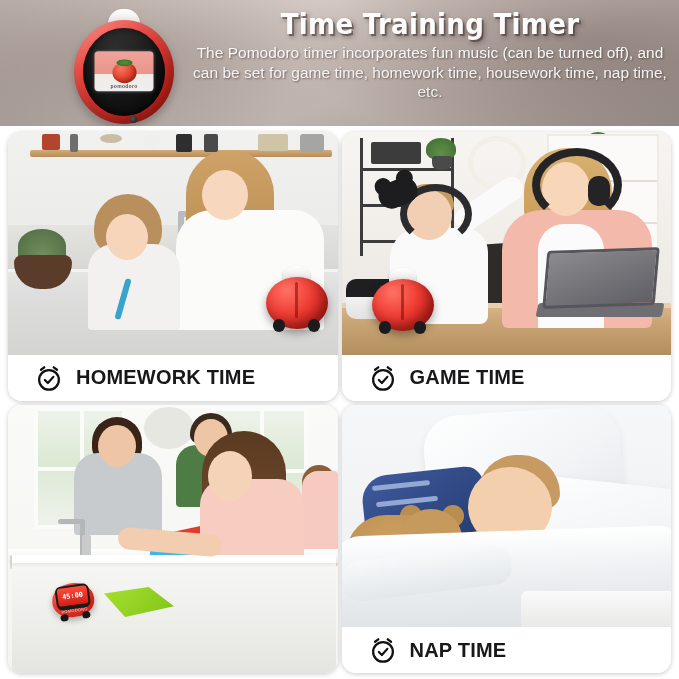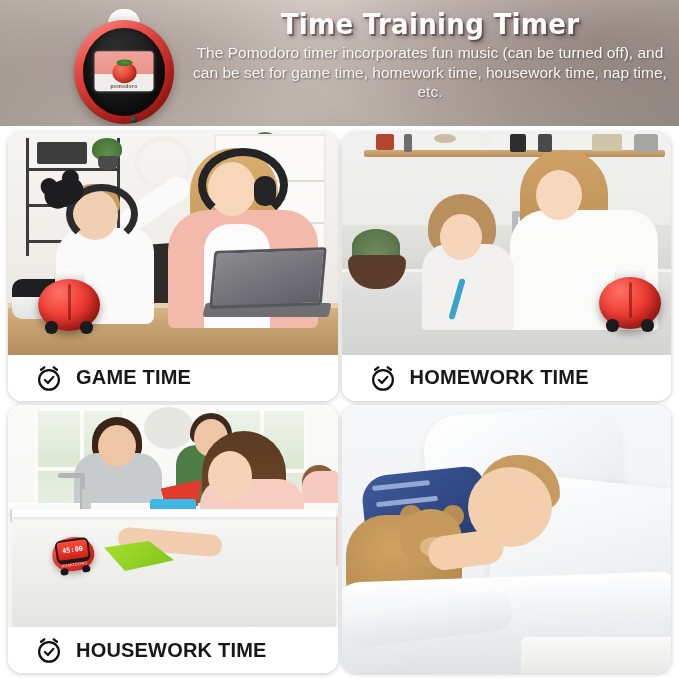--- a/index.html
+++ b/index.html
@@ -285,80 +285,20 @@
 
     <div class="head-text">
       <div class="head-title">Time Training Timer</div>
       <div class="head-sub">The Pomodoro timer incorporates fun music (can be turned off), and can be set for game time, homework time, housework time, nap time, etc.</div>
     </div>
   </div>
 
   <div class="grid">
 
     <div class="card">
-      <div class="photo s1">
-        <div class="wall"></div>
-        <div class="shelfL">
-          <i style="top:30px"></i>
-            <i style="top:66px"></i>
-            <i style="top:102px"></i>
-          <div style="position:absolute;left:8px;top:4px;width:50px;height:22px;background:#3c3c3c;border-radius:2px"></div>
-        </div>
-        <div class="ring"></div>
-        <div class="plant" style="left:84px;top:6px"></div>
-        <div class="pot" style="left:90px;top:24px"></div>
-        <div class="plant" style="right:60px;top:0px;width:26px;height:18px"></div>
-        <div class="pot" style="right:64px;top:14px;width:18px;height:13px"></div>
-        <div class="shelfR">
-          <i style="top:44px"></i>
-            <i style="top:86px"></i>
-          <div class="book" style="left:10px;height:30px;background:#6b6b6b"></div>
-          <div class="book" style="left:21px;height:34px;background:#8a8a8a"></div>
-          <div class="book" style="left:32px;height:28px;background:#5a5a5a"></div>
-          <div class="book" style="left:43px;height:33px;background:#787878"></div>
-          <div class="book" style="left:54px;height:29px;background:#9a9a9a"></div>
-        </div>
-        <div class="chair"></div>
-        <div class="desk"></div>
-        <div class="mom-hair"></div>
-        <div class="mom-body"></div>
-        <div class="mom-shirt"></div>
-        <div class="mom-face"></div>
-        <div class="hs2"></div>
-        <div class="hs2cup"></div>
-        <div class="kid-arm"></div>
-        <div class="kid-body"></div>
-        <div class="kid-hair"></div>
-        <div class="kid-head"></div>
-        <div class="hs1"></div>
-        <div class="ctrl1"></div>
-        <div class="ctrl2"></div>
-        <div class="laptop-b"></div>
-        <div class="laptop-s"></div>
-        <div class="vr"></div>
-        <div class="timer-back" style="left:30px;bottom:22px;width:62px;height:62px">
-          <div class="tb-bell"></div>
-          <div class="tb-body"></div>
-          <div class="tb-seam"></div>
-          <div class="tb-foot" style="left:12%"></div>
-          <div class="tb-foot" style="right:12%"></div>
-        </div>
-      </div>
-      <div class="label-bar">
-        <svg class="clock-icon" width="30" height="30" viewBox="0 0 32 32">
-          <circle cx="16" cy="18" r="10.5" fill="none" stroke="#111" stroke-width="2.4"></circle>
-          <path d="M7.5 7.2 L11 4.6" stroke="#111" stroke-width="2.4" stroke-linecap="round" fill="none"></path>
-          <path d="M24.5 7.2 L21 4.6" stroke="#111" stroke-width="2.4" stroke-linecap="round" fill="none"></path>
-          <path d="M11.6 18.2 L14.8 21.4 L20.6 14.8" fill="none" stroke="#111" stroke-width="2.4" stroke-linecap="round" stroke-linejoin="round"></path>
-        </svg>
-        <span class="label-text">GAME TIME</span>
-      </div>
-    </div>
-
-    <div class="card">
       <div class="photo s2">
         <div class="wall"></div>
         <div class="shelf"></div>
         <div class="jar" style="left:34px;width:18px;height:16px;background:#b3452f"></div>
         <div class="jar" style="left:62px;width:8px;height:18px;background:#6e6e6e"></div>
         <div class="jar" style="left:92px;width:22px;height:9px;background:#c9bda6;border-radius:50%"></div>
         <div class="jar" style="left:136px;width:14px;height:14px;background:#efefed;border-radius:50%"></div>
         <div class="jar" style="left:168px;width:16px;height:18px;background:#2e2e2e"></div>
         <div class="jar" style="left:196px;width:14px;height:18px;background:#4a4a4a"></div>
         <div class="jar" style="left:250px;width:30px;height:17px;background:#d0c4a6"></div>
@@ -390,20 +330,80 @@
           <circle cx="16" cy="18" r="10.5" fill="none" stroke="#111" stroke-width="2.4"></circle>
           <path d="M7.5 7.2 L11 4.6" stroke="#111" stroke-width="2.4" stroke-linecap="round" fill="none"></path>
           <path d="M24.5 7.2 L21 4.6" stroke="#111" stroke-width="2.4" stroke-linecap="round" fill="none"></path>
           <path d="M11.6 18.2 L14.8 21.4 L20.6 14.8" fill="none" stroke="#111" stroke-width="2.4" stroke-linecap="round" stroke-linejoin="round"></path>
         </svg>
         <span class="label-text">HOMEWORK TIME</span>
       </div>
     </div>
 
     <div class="card">
+      <div class="photo s1">
+        <div class="wall"></div>
+        <div class="shelfL">
+          <i style="top:30px"></i>
+            <i style="top:66px"></i>
+            <i style="top:102px"></i>
+          <div style="position:absolute;left:8px;top:4px;width:50px;height:22px;background:#3c3c3c;border-radius:2px"></div>
+        </div>
+        <div class="ring"></div>
+        <div class="plant" style="left:84px;top:6px"></div>
+        <div class="pot" style="left:90px;top:24px"></div>
+        <div class="plant" style="right:60px;top:0px;width:26px;height:18px"></div>
+        <div class="pot" style="right:64px;top:14px;width:18px;height:13px"></div>
+        <div class="shelfR">
+          <i style="top:44px"></i>
+            <i style="top:86px"></i>
+          <div class="book" style="left:10px;height:30px;background:#6b6b6b"></div>
+          <div class="book" style="left:21px;height:34px;background:#8a8a8a"></div>
+          <div class="book" style="left:32px;height:28px;background:#5a5a5a"></div>
+          <div class="book" style="left:43px;height:33px;background:#787878"></div>
+          <div class="book" style="left:54px;height:29px;background:#9a9a9a"></div>
+        </div>
+        <div class="chair"></div>
+        <div class="desk"></div>
+        <div class="mom-hair"></div>
+        <div class="mom-body"></div>
+        <div class="mom-shirt"></div>
+        <div class="mom-face"></div>
+        <div class="hs2"></div>
+        <div class="hs2cup"></div>
+        <div class="kid-arm"></div>
+        <div class="kid-body"></div>
+        <div class="kid-hair"></div>
+        <div class="kid-head"></div>
+        <div class="hs1"></div>
+        <div class="ctrl1"></div>
+        <div class="ctrl2"></div>
+        <div class="laptop-b"></div>
+        <div class="laptop-s"></div>
+        <div class="vr"></div>
+        <div class="timer-back" style="left:30px;bottom:22px;width:62px;height:62px">
+          <div class="tb-bell"></div>
+          <div class="tb-body"></div>
+          <div class="tb-seam"></div>
+          <div class="tb-foot" style="left:12%"></div>
+          <div class="tb-foot" style="right:12%"></div>
+        </div>
+      </div>
+      <div class="label-bar">
+        <svg class="clock-icon" width="30" height="30" viewBox="0 0 32 32">
+          <circle cx="16" cy="18" r="10.5" fill="none" stroke="#111" stroke-width="2.4"></circle>
+          <path d="M7.5 7.2 L11 4.6" stroke="#111" stroke-width="2.4" stroke-linecap="round" fill="none"></path>
+          <path d="M24.5 7.2 L21 4.6" stroke="#111" stroke-width="2.4" stroke-linecap="round" fill="none"></path>
+          <path d="M11.6 18.2 L14.8 21.4 L20.6 14.8" fill="none" stroke="#111" stroke-width="2.4" stroke-linecap="round" stroke-linejoin="round"></path>
+        </svg>
+        <span class="label-text">GAME TIME</span>
+      </div>
+    </div>
+
+    <div class="card">
       <div class="photo s3">
         <div class="wall"></div>
         <div class="win" style="left:26px;width:92px;height:122px">
           <i style="left:42px;top:0;bottom:0;width:4px"></i>
             <i style="left:0;right:0;top:56px;height:4px"></i>
         </div>
         <div class="win" style="right:30px;width:96px;height:126px">
           <i style="left:44px;top:0;bottom:0;width:4px"></i>
             <i style="left:0;right:0;top:58px;height:4px"></i>
         </div>
@@ -433,29 +433,20 @@
           <div class="tf-body"></div>
           <div class="tf-face"></div>
           <div class="tf-screen">
             <span class="tf-digits" style="font-size:7px">45:00</span>
           </div>
           <div class="tf-brand">POMODORO</div>
           <div class="tf-foot" style="left:14%"></div>
           <div class="tf-foot" style="right:14%"></div>
         </div>
       </div>
-      <div class="label-bar">
-        <svg class="clock-icon" width="30" height="30" viewBox="0 0 32 32">
-          <circle cx="16" cy="18" r="10.5" fill="none" stroke="#111" stroke-width="2.4"></circle>
-          <path d="M7.5 7.2 L11 4.6" stroke="#111" stroke-width="2.4" stroke-linecap="round" fill="none"></path>
-          <path d="M24.5 7.2 L21 4.6" stroke="#111" stroke-width="2.4" stroke-linecap="round" fill="none"></path>
-          <path d="M11.6 18.2 L14.8 21.4 L20.6 14.8" fill="none" stroke="#111" stroke-width="2.4" stroke-linecap="round" stroke-linejoin="round"></path>
-        </svg>
-        <span class="label-text">HOUSEWORK TIME</span>
-      </div>
     </div>
 
     <div class="card">
       <div class="photo s4">
         <div class="wall"></div>
         <div class="pillow1"></div>
         <div class="pillow2"></div>
         <div class="boy-body"></div>
         <div class="boy-stripe" style="left:30px;top:78px;width:58px;height:5px"></div>
         <div class="boy-stripe" style="left:34px;top:94px;width:62px;height:5px"></div>
@@ -465,16 +456,25 @@
         <div class="bear-ear" style="left:58px;top:100px"></div>
         <div class="bear-ear" style="left:100px;top:100px"></div>
         <div class="bear"></div>
         <div class="bear-head"></div>
         <div class="bear-snout"></div>
         <div class="boy-arm"></div>
         <div class="duvet"></div>
         <div class="sheetfold"></div>
         <div class="nightstand"></div>
       </div>
+      <div class="label-bar">
+        <svg class="clock-icon" width="30" height="30" viewBox="0 0 32 32">
+          <circle cx="16" cy="18" r="10.5" fill="none" stroke="#111" stroke-width="2.4"></circle>
+          <path d="M7.5 7.2 L11 4.6" stroke="#111" stroke-width="2.4" stroke-linecap="round" fill="none"></path>
+          <path d="M24.5 7.2 L21 4.6" stroke="#111" stroke-width="2.4" stroke-linecap="round" fill="none"></path>
+          <path d="M11.6 18.2 L14.8 21.4 L20.6 14.8" fill="none" stroke="#111" stroke-width="2.4" stroke-linecap="round" stroke-linejoin="round"></path>
+        </svg>
+        <span class="label-text">NAP TIME</span>
+      </div>
     </div>
 
   </div>
 </div>
 
 </body></html>

